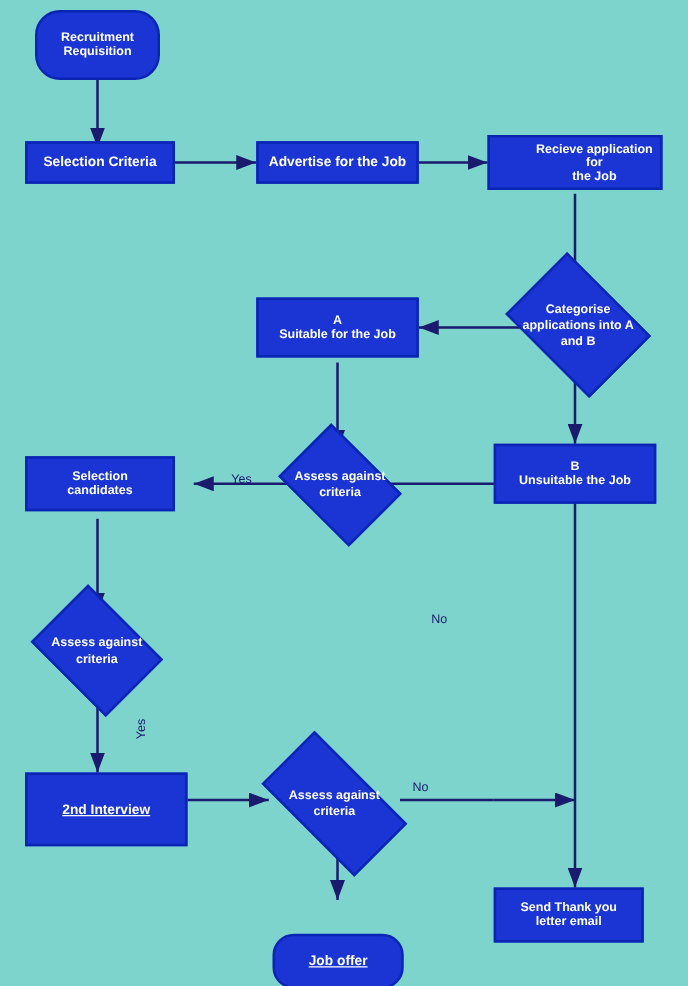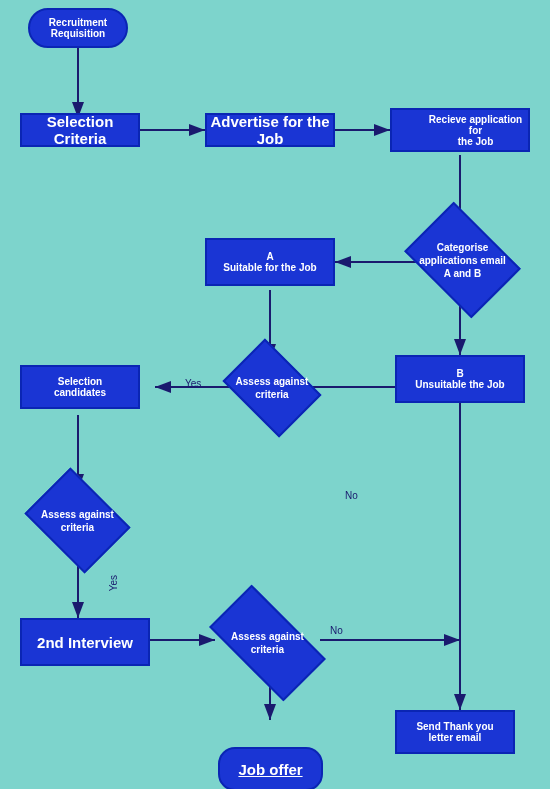--- a/index.html
+++ b/index.html
@@ -14,21 +14,21 @@
     svg {
       position: absolute;
       top: 0; left: 0;
       width: 550px;
       height: 789px;
     }
     .box {
       position: absolute;
       background: #1a35d4;
       color: white;
-      font-size: 15px;
+      font-size: 11px;
       font-weight: bold;
       text-align: center;
       display: flex;
       align-items: center;
       justify-content: center;
       border: 2px solid #0a25b4;
     }
     .rounded {
       border-radius: 20px;
     }
@@ -100,42 +100,42 @@
   <line x1="320" y1="640" x2="395" y2="640" stroke="#1a1a6e" stroke-width="2"></line>
   <line x1="460" y1="500" x2="460" y2="640" stroke="#1a1a6e" stroke-width="2"></line>
   <line x1="395" y1="640" x2="460" y2="640" stroke="#1a1a6e" stroke-width="2" marker-end="url(#arrowhead)"></line>
 
   <line x1="270" y1="665" x2="270" y2="720" stroke="#1a1a6e" stroke-width="2" marker-end="url(#arrowhead)"></line>
 
   <line x1="460" y1="640" x2="460" y2="710" stroke="#1a1a6e" stroke-width="2" marker-end="url(#arrowhead)"></line>
 
 </svg>
 
-<div class="box rounded" style="left:28px; top:8px; width:100px; height:40px; font-size:10px;align-items:center;">
+<div class="box rounded" style="left:28px; top:8px; width:100px; height:56px; font-size:10px;align-items:center;">
   <span style="white-space:pre-line;">Recruitment
 Requisition</span>
 </div>
 
 <div class="box" style="left:20px; top:113px; width:120px; height:34px;">
   <span>Selection Criteria</span>
 </div>
 
 <div class="box" style="left:205px; top:113px; width:130px; height:34px;">
   <span>Advertise for the Job</span>
 </div>
 
 <div class="box" style="left:390px; top:108px; width:140px; height:44px; font-size:10px;padding-left:31px;">
   <span style="white-space:pre-line;">Recieve application for
 the Job</span>
 </div>
 
 <div class="diamond-container" style="left:415px; top:225px; width:95px; height:70px;">
   <div class="diamond"></div>
   <span class="diamond-text">Categorise
-applications email
+applications into
 A and B</span>
 </div>
 
 <div class="box" style="left:205px; top:238px; width:130px; height:48px; font-size:10px;">
   <span style="white-space:pre-line;">A
 Suitable for the Job</span>
 </div>
 
 <div class="box" style="left:395px; top:355px; width:130px; height:48px; font-size:10px;">
   <span style="white-space:pre-line;">B
@@ -152,21 +152,21 @@
   <span style="white-space:pre-line;">Selection
 candidates</span>
 </div>
 
 <div class="diamond-container" style="left:35px; top:488px; width:85px; height:65px;">
   <div class="diamond"></div>
   <span class="diamond-text">Assess against
 criteria</span>
 </div>
 
-<div class="box" style="left:20px; top:618px; width:130px; height:48px;">
+<div class="box" style="left:20px; top:618px; width:130px; height:59px;text-decoration:underline;">
   <span>2nd Interview</span>
 </div>
 
 <div class="diamond-container" style="left:215px; top:613px; width:105px; height:60px;">
   <div class="diamond"></div>
   <span class="diamond-text">Assess against
 criteria</span>
 </div>
 
 <div class="box rounded" style="left:218px; top:747px; width:105px; height:44px; border-radius:17px;text-decoration:underline;">

